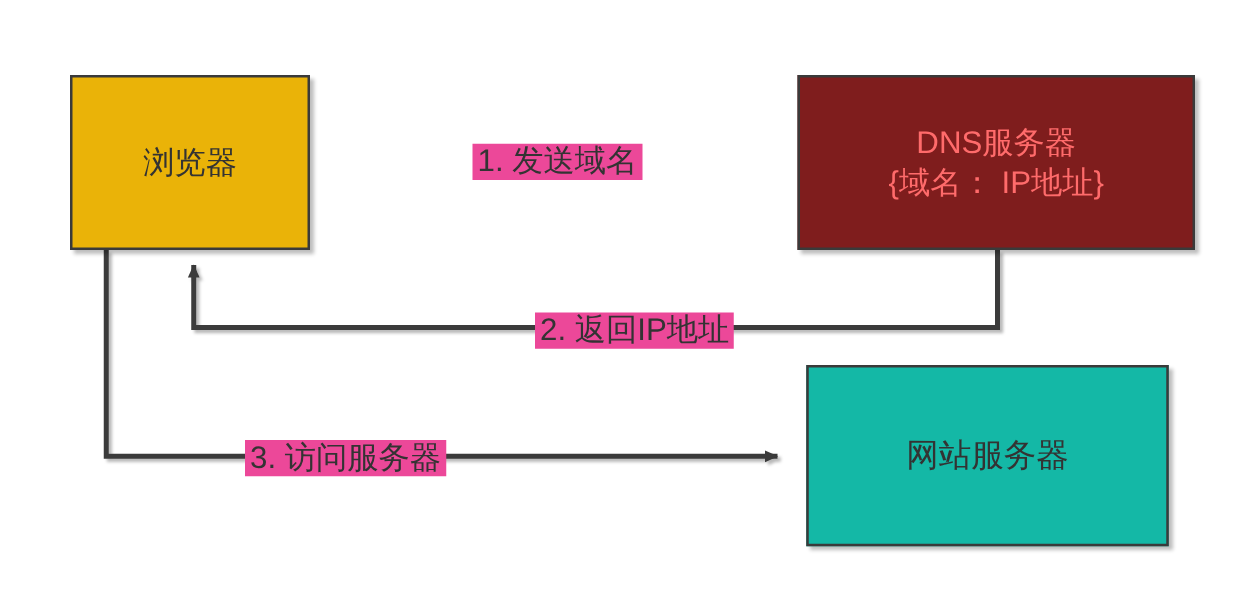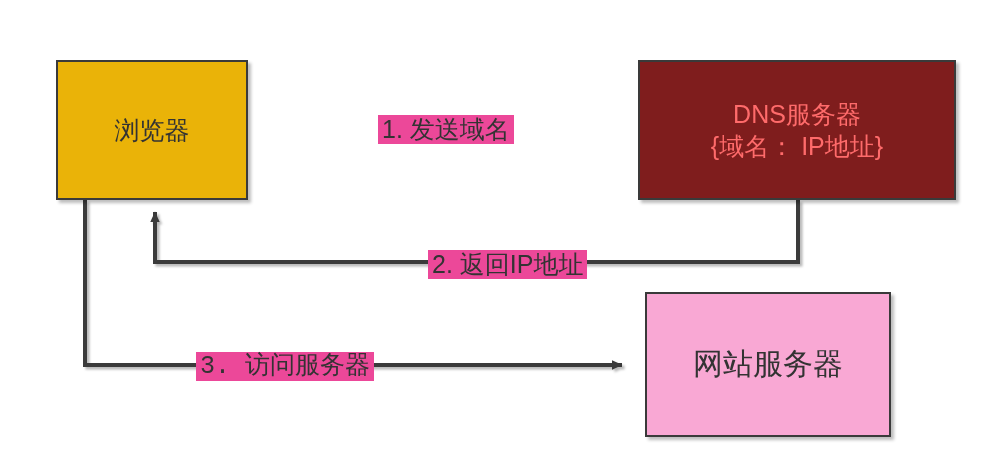--- a/index.html
+++ b/index.html
@@ -52,25 +52,25 @@
     top: 60px;
     width: 318px;
     height: 140px;
     background: #7f1d1d;
     color: #ff6b6b;
     font-size: 25px;
   }
   #node-web {
     left: 645px;
     top: 292px;
-    width: 246px;
+    width: 290px;
     height: 145px;
-    background: #f9a8d4;
+    background: #14b8a6;
     color: #333333;
-    font-size: 30px;
+    font-size: 26px;
   }
   .edge-label {
     position: absolute;
     background: #ec4899;
     color: #333333;
     font-size: 25px;
     line-height: 1;
     padding: 2px 4px;
     white-space: nowrap;
     z-index: 4;
@@ -80,21 +80,20 @@
     top: 115px;
   }
   #label-2 {
     left: 384px;
     top: 250px;
     margin-left: 44px;
   }
   #label-3 {
     left: 196px;
     top: 352px;
-    font-family: Liberation Mono, monospace;
   }
 </style>
 </head>
 <body>
 
 <svg id="diagram-canvas" viewBox="0 0 1004 474" width="1004" height="474" xmlns="http://www.w3.org/2000/svg">
   <defs>
     <marker id="arrow-right" markerWidth="11" markerHeight="11" refX="10" refY="5.5" orient="auto" markerUnits="userSpaceOnUse">
       <path d="M0,0.8 L10.5,5.5 L0,10.2 Z" fill="#3a3a3a"></path>
     </marker>

